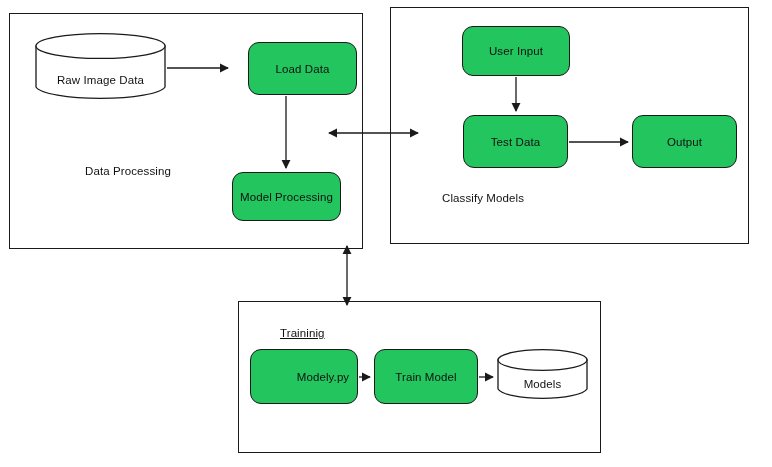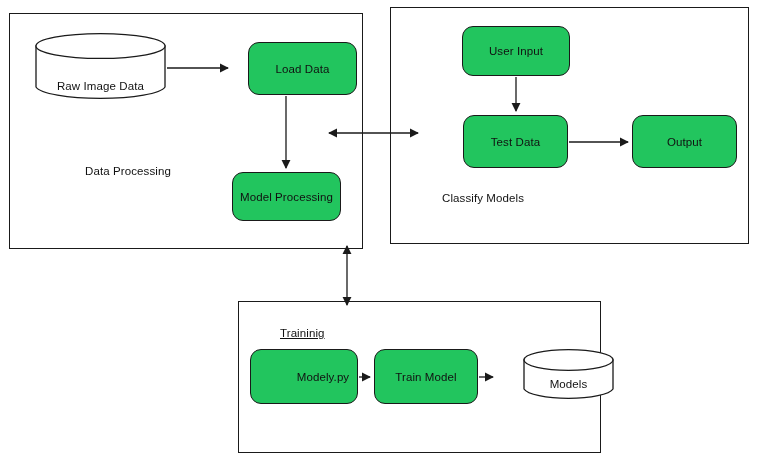--- a/index.html
+++ b/index.html
@@ -106,21 +106,21 @@
   <div class="panel-label" style="left:442px; top:192px;">Classify Models</div>
 
   <div class="panel" style="left:238px; top:301px; width:363px; height:152px;"></div>
   <div class="panel-label" style="left:280px; top:327px;text-decoration:underline;">Traininig</div>
 
   <div class="cyl" style="left:35px; top:33px; width:131px; height:67px;">
     <svg width="131" height="67" viewBox="0 0 131 67">
       <path d="M 1 13 L 1 54 A 65 13 0 0 0 130 54 L 130 13 Z" fill="#ffffff" stroke="#1a1a1a" stroke-width="1.3"></path>
       <ellipse cx="65.5" cy="13" rx="64.5" ry="12.4" fill="#ffffff" stroke="#1a1a1a" stroke-width="1.3"></ellipse>
     </svg>
-    <div class="cyl-label" style="top:41px;margin-top:6px;">Raw Image Data</div>
+    <div class="cyl-label" style="top:41px;">Raw Image Data</div>
   </div>
 
   <div class="node" style="left:248px; top:42px; width:109px; height:53px;">
     <span>Load Data</span>
   </div>
 
   <div class="node" style="left:232px; top:172px; width:109px; height:49px;">
     <span>Model Processing</span>
   </div>
 
@@ -137,21 +137,21 @@
   </div>
 
   <div class="node" style="left:250px; top:349px; width:108px; height:55px;padding-left:38px;">
     <span>Modely.py</span>
   </div>
 
   <div class="node" style="left:374px; top:349px; width:104px; height:55px;">
     <span>Train Model</span>
   </div>
 
-  <div class="cyl" style="left:523px; top:349px; width:91px; height:51px;">
+  <div class="cyl" style="left:497px; top:349px; width:91px; height:51px;">
     <svg width="91" height="51" viewBox="0 0 91 51">
       <path d="M 1 11 L 1 40 A 45 11 0 0 0 90 40 L 90 11 Z" fill="#ffffff" stroke="#1a1a1a" stroke-width="1.3"></path>
       <ellipse cx="45.5" cy="11" rx="44.5" ry="10.3" fill="#ffffff" stroke="#1a1a1a" stroke-width="1.3"></ellipse>
     </svg>
     <div class="cyl-label" style="top:29px;">Models</div>
   </div>
 
 </div>
 
 </body></html>

